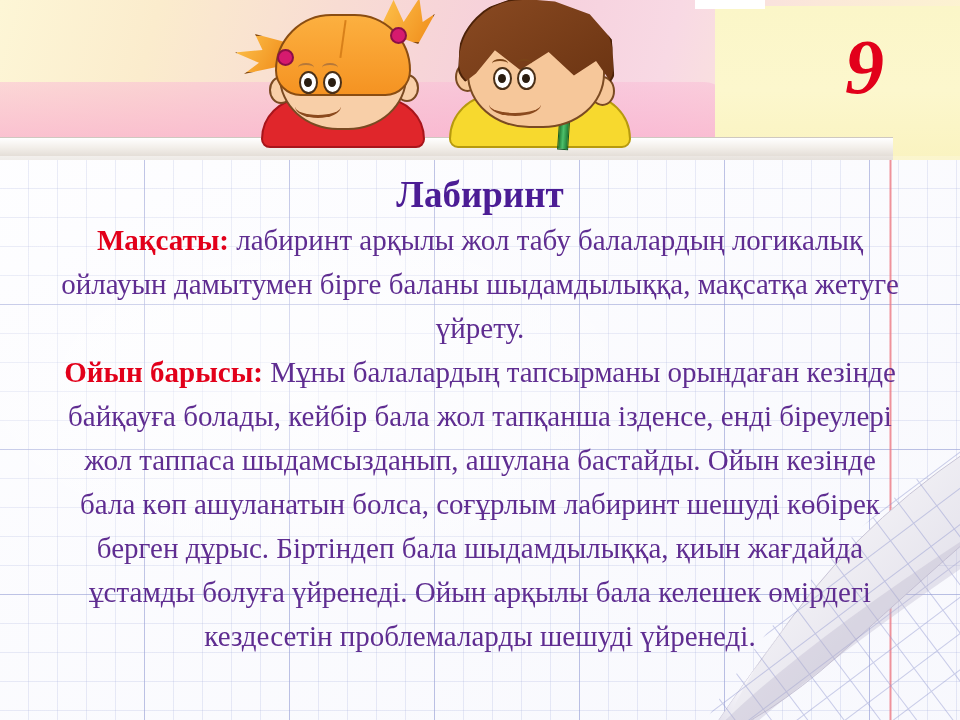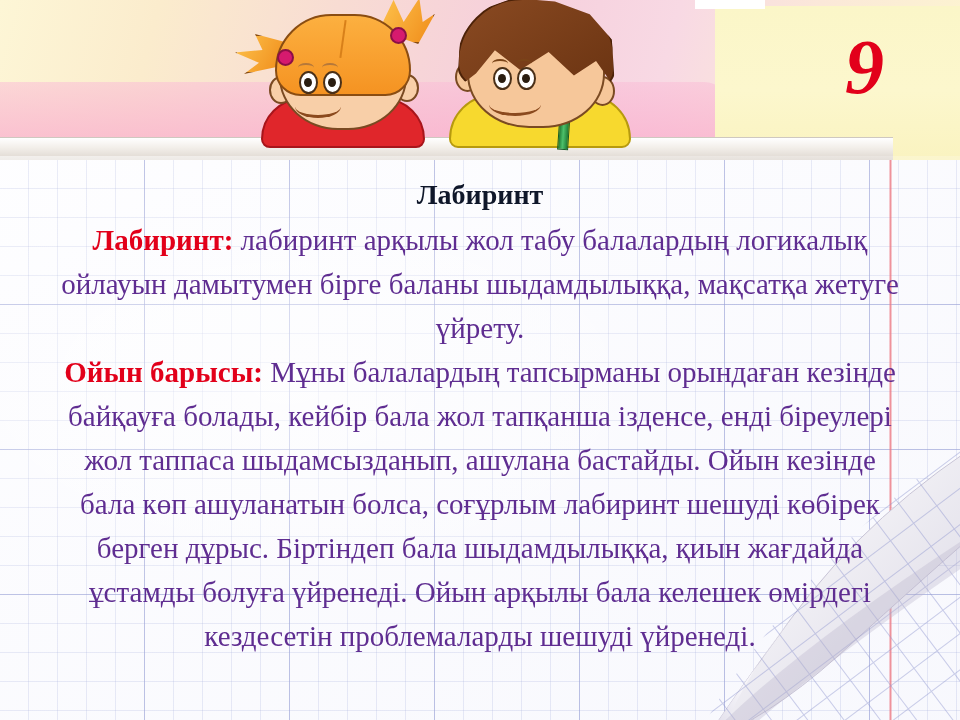--- a/index.html
+++ b/index.html
@@ -248,23 +248,23 @@
     top: 172px;
     width: 844px;
     text-align: center;
     color: #5f2d91;
     font-family: "Liberation Serif", serif;
     font-size: 29px;
     line-height: 44px;
   }
   .title {
     display: block;
-    color: #0f172a;
+    color: #4c1d95;
     font-weight: bold;
-    font-size: 28px;
+    font-size: 37px;
     line-height: 46px;
     margin-bottom: 0px;
   }
   .para { display: block; }
   .lead {
     color: #e2001a;
     font-weight: bold;
   }
   .body-text { color: #5f2d91; }
 </style>
@@ -369,18 +369,18 @@
       </div>
     </div>
 
     <div class="page-number">9</div>
     <div class="header-white-strip"></div>
   </div>
 
   <div class="text-block">
     <span class="title">Лабиринт</span>
 
-    <span class="para"><span class="lead">Лабиринт:</span><span class="body-text"> лабиринт арқылы жол табу балалардың логикалық ойлауын дамытумен бірге баланы шыдамдылыққа, мақсатқа жетуге үйрету.</span></span>
+    <span class="para"><span class="lead">Мақсаты:</span><span class="body-text"> лабиринт арқылы жол табу балалардың логикалық ойлауын дамытумен бірге баланы шыдамдылыққа, мақсатқа жетуге үйрету.</span></span>
 
     <span class="para"><span class="lead">Ойын барысы:</span><span class="body-text"> Мұны балалардың тапсырманы орындаған кезінде байқауға болады, кейбір  бала жол тапқанша ізденсе, енді біреулері жол таппаса шыдамсызданып, ашулана бастайды. Ойын кезінде бала көп ашуланатын болса, соғұрлым лабиринт шешуді көбірек берген дұрыс. Біртіндеп бала шыдамдылыққа, қиын жағдайда ұстамды болуға үйренеді. Ойын арқылы бала келешек өмірдегі кездесетін проблемаларды шешуді үйренеді.</span></span>
   </div>
 
 </div>
 
 </body></html>

